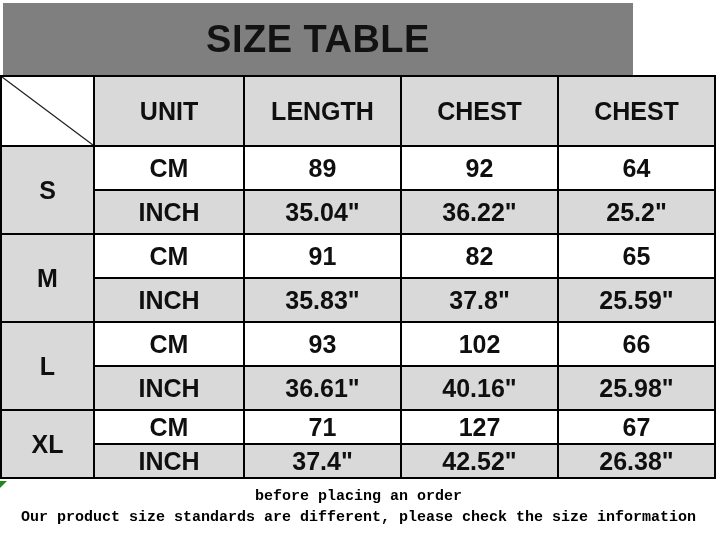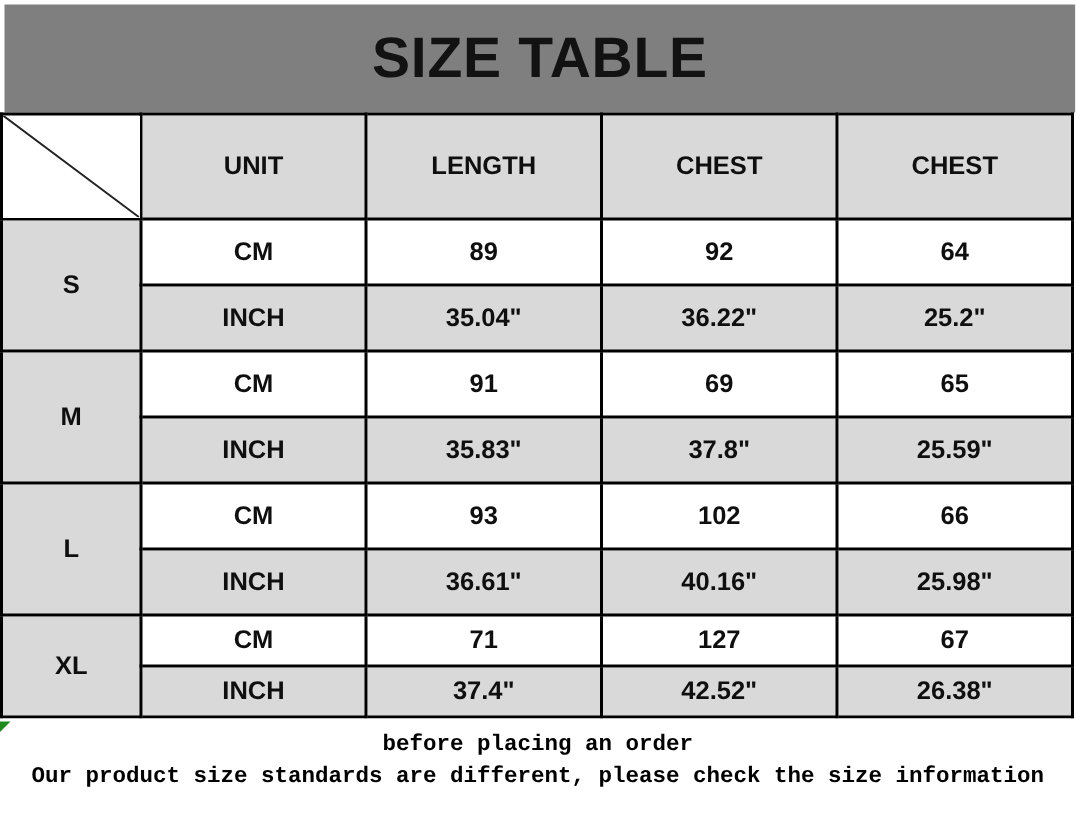--- a/index.html
+++ b/index.html
@@ -8,21 +8,21 @@
     width: 717px;
     height: 552px;
     background: #ffffff;
     overflow: hidden;
     font-family: "Liberation Sans", "DejaVu Sans", sans-serif;
     color: var(--text, #0f0f0f);
   }
   .title-bar {
     position: absolute;
     left: 3px; top: 3px;
-    width: 714px; height: 72px;
+    width: 630px; height: 72px;
     background: var(--title_bar_bg, #7f7f7f);
     display: flex; align-items: center; justify-content: center;
   }
   .title-text {
     font-size: 38px;
     font-weight: bold;
     letter-spacing: 0.5px;
     color: #121212;
   }
   table.size-table {
@@ -30,21 +30,21 @@
     left: 0; top: 75px;
     border-collapse: collapse;
     table-layout: fixed;
     width: 714px;
   }
   table.size-table th, table.size-table td {
     border: 2px solid var(--border, #000000);
     text-align: center;
     vertical-align: middle;
     font-weight: bold;
-    font-size: 17px;
+    font-size: 25px;
     padding: 0;
     overflow: hidden;
   }
   .header-row th {
     border-top: none;
     height: 68px;
     background: var(--header_cell_bg, #d9d9d9);
   }
   .diagonal-cell {
     background: #ffffff !important;
@@ -127,21 +127,21 @@
         <td>INCH</td>
         <td>35.04"</td>
         <td>36.22"</td>
         <td>25.2"</td>
       </tr>
 
       <tr class="row-cm">
         <th class="size-cell" rowspan="2">M</th>
         <td>CM</td>
         <td>91</td>
-        <td>69</td>
+        <td>82</td>
         <td>65</td>
       </tr>
       <tr class="row-inch">
         <td>INCH</td>
         <td>35.83"</td>
         <td>37.8"</td>
         <td>25.59"</td>
       </tr>
 
       <tr class="row-cm">

